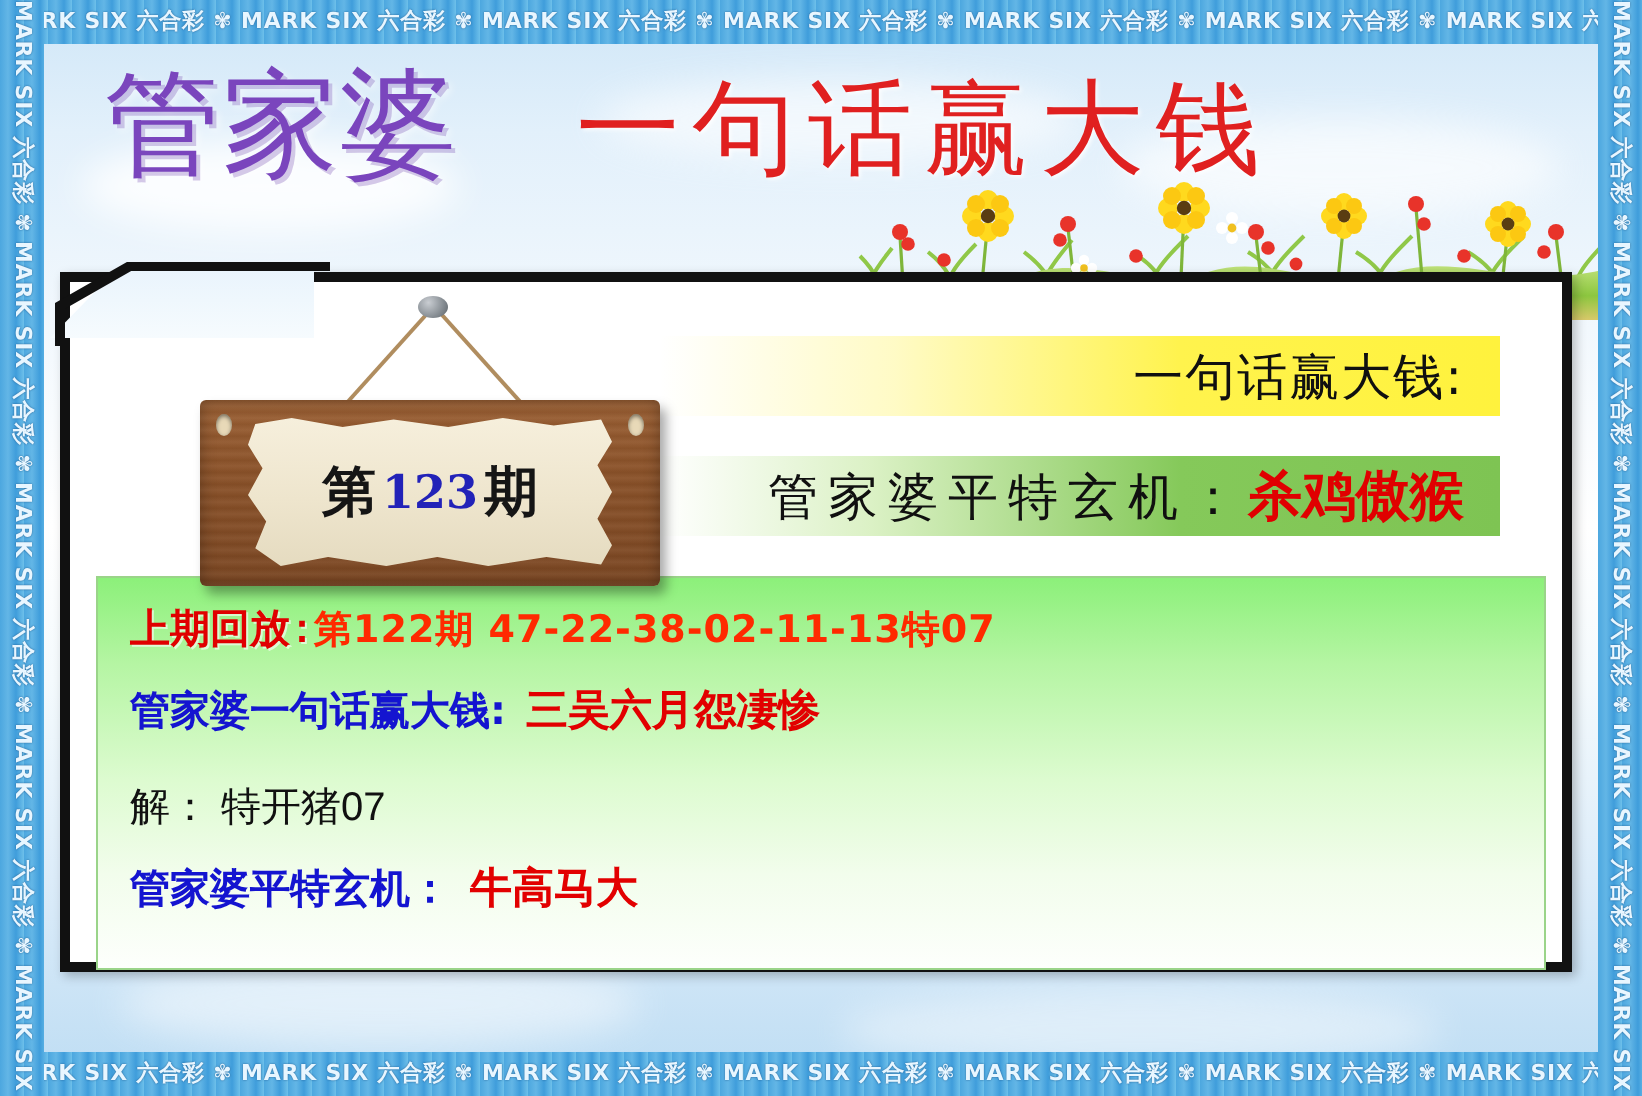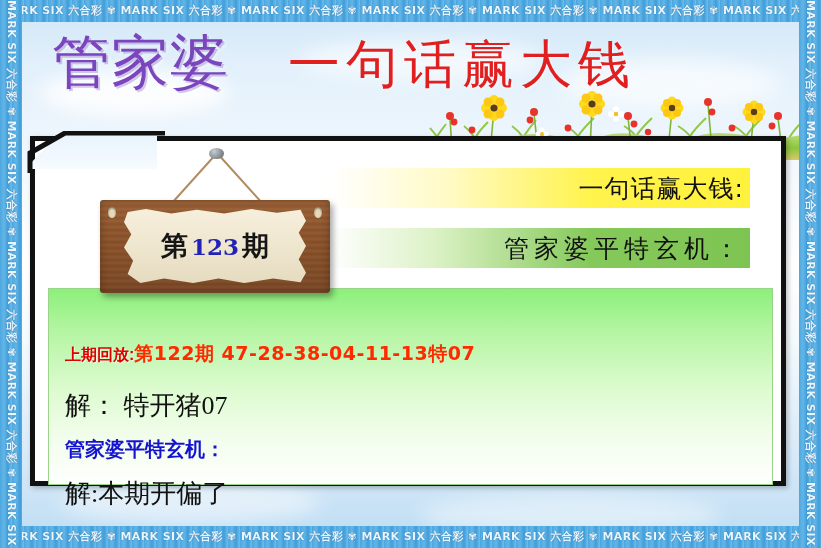--- a/index.html
+++ b/index.html
@@ -240,21 +240,21 @@
   
   .banner {
     position: absolute;
     left: 330px;
     height: 40px;
     width: 420px;
     display: flex;
     align-items: center;
     justify-content: flex-end;
     box-sizing: border-box;
-    padding-right: 6px;
+    padding-right: 18px;
     z-index: 28;
   }
   .banner-yellow {
     top: 168px;
     background: linear-gradient(90deg, rgba(255,255,200,0) 0%, rgba(255,247,150,0.55) 28%, #fff34d 62%, #fff23d 100%);
   }
   .banner-green {
     top: 228px;
     background: linear-gradient(90deg, rgba(220,245,200,0) 0%, rgba(190,230,150,0.55) 25%, #85c95a 62%, #7ec453 100%);
   }
@@ -293,26 +293,25 @@
     align-items: baseline;
     white-space: nowrap;
   }
   .row1 { margin-top: 5px; }
   .row2 { margin-top: 13px; }
   .row3 { margin-top: 21px; }
   .row4 { margin-top: 13px; }
   .row5 { margin-top: 13px; }
 
   .lbl-red-bold {
-    font-size: 16px;
+    font-size: 20px;
     font-weight: bold;
     color: #e00000;
     text-shadow: 1px 1px 0 rgba(255,255,255,0.6);
-    font-family: Liberation Sans, sans-serif;
-    margin-top: 44px;
+    font-family: Liberation Mono, monospace;
   }
   .val-red {
     font-size: 19px;
     font-weight: bold;
     color: #ff2a00;
     letter-spacing: 0.5px;
     font-family: "DejaVu Sans", "Liberation Sans", sans-serif;
   }
   .lbl-blue {
     font-size: 20px;
@@ -321,23 +320,23 @@
     font-family: "DejaVu Sans", "Liberation Sans", sans-serif;
   }
   .val-red-big {
     font-size: 21px;
     font-weight: bold;
     color: #e20000;
     margin-left: 10px;
     font-family: "DejaVu Sans", "Liberation Sans", sans-serif;
   }
   .lbl-black {
-    font-size: 26px;
+    font-size: 20px;
     color: #111111;
-    font-family: Liberation Serif, serif;
+    font-family: Liberation Sans, sans-serif;
   }
 </style>
 </head>
 <body>
 
 <div id="stage">
 
   <div class="cloud" style="left:40px;top:70px;width:190px;height:46px;"></div>
   <div class="cloud" style="left:300px;top:40px;width:240px;height:40px;opacity:.7;"></div>
   <div class="cloud" style="left:560px;top:60px;width:220px;height:48px;opacity:.75;"></div>
@@ -495,41 +494,44 @@
       </div>
     </div>
   </div>
 
   <div class="banner banner-yellow">
     <span class="banner-label">一句话赢大钱:</span>
   </div>
 
   <div class="banner banner-green">
     <span class="banner-label spaced">管家婆平特玄机：</span>
+    <span class="banner-value">杀鸡傲猴</span>
   </div>
 
   <div class="info-box">
 
     <div class="info-row row1">
       <span class="lbl-red-bold">上期回放:</span>
-      <span class="val-red">第122期 47-28-38-04-11-13特07</span>
+      <span class="val-red">第122期 47-22-38-02-11-13特07</span>
     </div>
 
+    <div class="info-row row2">
+      <span class="lbl-blue">管家婆一句话赢大钱:</span>
+      <span class="val-red-big">三吴六月怨凄惨</span>
+    </div>
 
     <div class="info-row row3">
       <span class="lbl-black">解： 特开猪07</span>
     </div>
 
     <div class="info-row row4">
       <span class="lbl-blue">管家婆平特玄机：</span>
+      <span class="val-red-big">牛高马大</span>
     </div>
 
-    <div class="info-row row5">
-      <span class="lbl-black">解:本期开偏了</span>
-    </div>
 
   </div>
 
   <div class="border-top border-strip">
     <div class="strip-text h">MARK SIX 六合彩 ✾ MARK SIX 六合彩 ✾ MARK SIX 六合彩 ✾ MARK SIX 六合彩 ✾ MARK SIX 六合彩 ✾ MARK SIX 六合彩 ✾ MARK SIX 六合彩 ✾ MARK SIX 六合彩 ✾ MARK SIX 六合彩 ✾ MARK SIX 六合彩 ✾ MARK SIX 六合彩 ✾ MARK SIX 六合彩 ✾ MARK SIX 六合彩 ✾ MARK SIX 六合彩 ✾ MARK SIX 六合彩 ✾ MARK SIX 六合彩 ✾ MARK SIX 六合彩 ✾ MARK SIX 六合彩 ✾ MARK SIX 六合彩 ✾ MARK SIX 六合彩 ✾ MARK SIX 六合彩 ✾ MARK SIX 六合彩 ✾ MARK SIX 六合彩 ✾ MARK SIX 六合彩 ✾ MARK SIX 六合彩 ✾ MARK SIX 六合彩 ✾ </div>
   </div>
   <div class="border-bottom border-strip">
     <div class="strip-text h">MARK SIX 六合彩 ✾ MARK SIX 六合彩 ✾ MARK SIX 六合彩 ✾ MARK SIX 六合彩 ✾ MARK SIX 六合彩 ✾ MARK SIX 六合彩 ✾ MARK SIX 六合彩 ✾ MARK SIX 六合彩 ✾ MARK SIX 六合彩 ✾ MARK SIX 六合彩 ✾ MARK SIX 六合彩 ✾ MARK SIX 六合彩 ✾ MARK SIX 六合彩 ✾ MARK SIX 六合彩 ✾ MARK SIX 六合彩 ✾ MARK SIX 六合彩 ✾ MARK SIX 六合彩 ✾ MARK SIX 六合彩 ✾ MARK SIX 六合彩 ✾ MARK SIX 六合彩 ✾ MARK SIX 六合彩 ✾ MARK SIX 六合彩 ✾ MARK SIX 六合彩 ✾ MARK SIX 六合彩 ✾ MARK SIX 六合彩 ✾ MARK SIX 六合彩 ✾ </div>
   </div>
   <div class="border-left border-strip">

